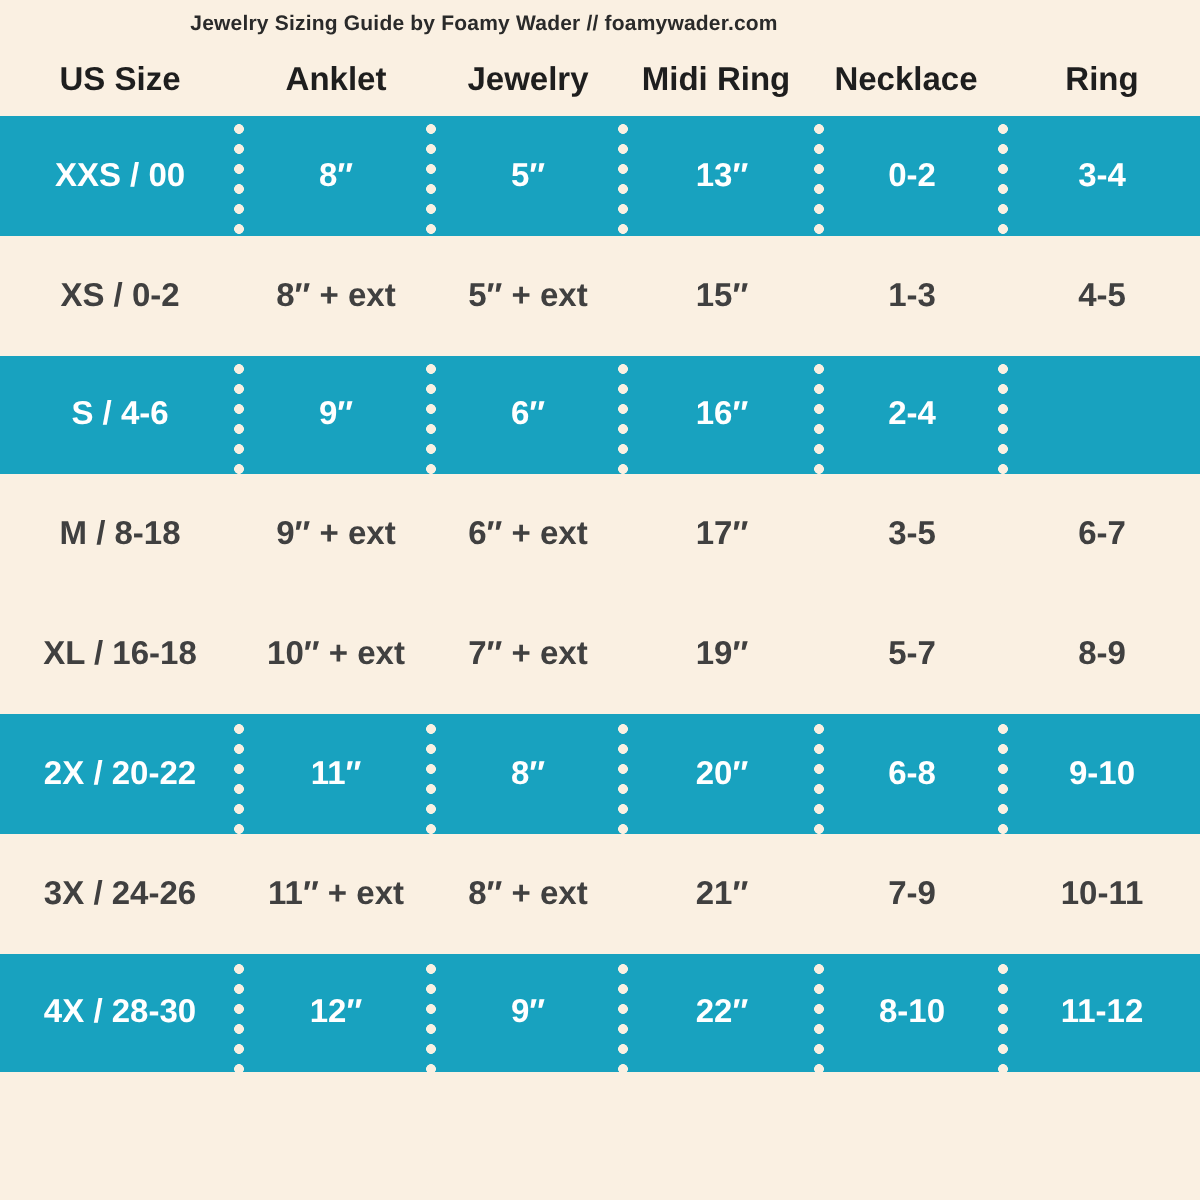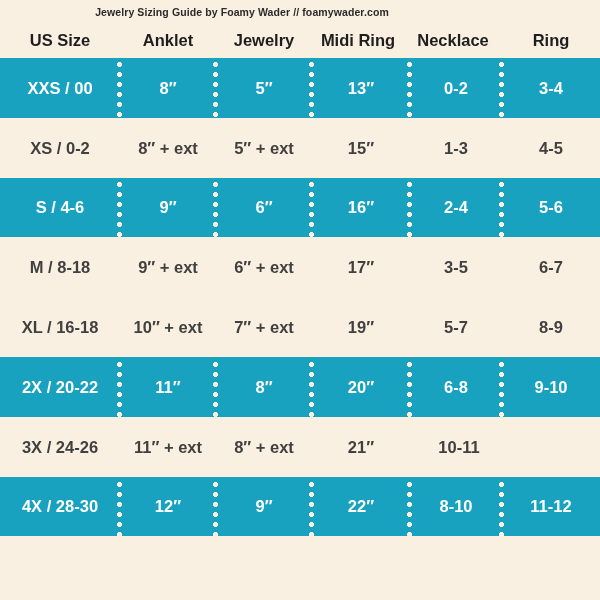--- a/index.html
+++ b/index.html
@@ -134,21 +134,20 @@
       <div class="cell c4">1-3</div>
       <div class="cell c5">4-5</div>
     </div>
 
     <div class="row teal">
       <div class="cell c0">S / 4-6</div>
       <div class="cell c1">9″</div>
       <div class="cell c2">6″</div>
       <div class="cell c3">16″</div>
       <div class="cell c4">2-4</div>
-      <div class="cell c5">5-6</div>
     </div>
 
     <div class="row cream">
       <div class="cell c0">M / 8-18</div>
       <div class="cell c1">9″ + ext</div>
       <div class="cell c2">6″ + ext</div>
       <div class="cell c3">17″</div>
       <div class="cell c4">3-5</div>
       <div class="cell c5">6-7</div>
     </div>
@@ -170,20 +169,21 @@
       <div class="cell c3">20″</div>
       <div class="cell c4">6-8</div>
       <div class="cell c5">9-10</div>
     </div>
 
     <div class="row cream">
       <div class="cell c0">3X / 24-26</div>
       <div class="cell c1">11″ + ext</div>
       <div class="cell c2">8″ + ext</div>
       <div class="cell c3">21″</div>
+      <div class="cell c4">7-9</div>
       <div class="cell c5">10-11</div>
     </div>
 
     <div class="row teal">
       <div class="cell c0">4X / 28-30</div>
       <div class="cell c1">12″</div>
       <div class="cell c2">9″</div>
       <div class="cell c3">22″</div>
       <div class="cell c4">8-10</div>
       <div class="cell c5">11-12</div>

